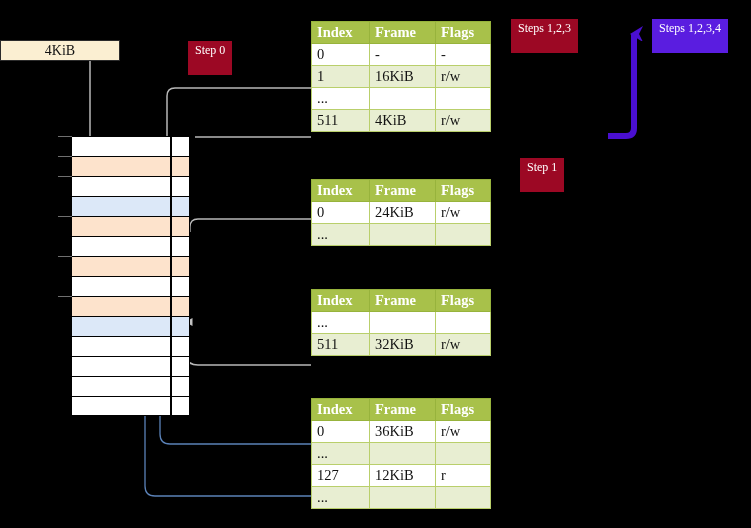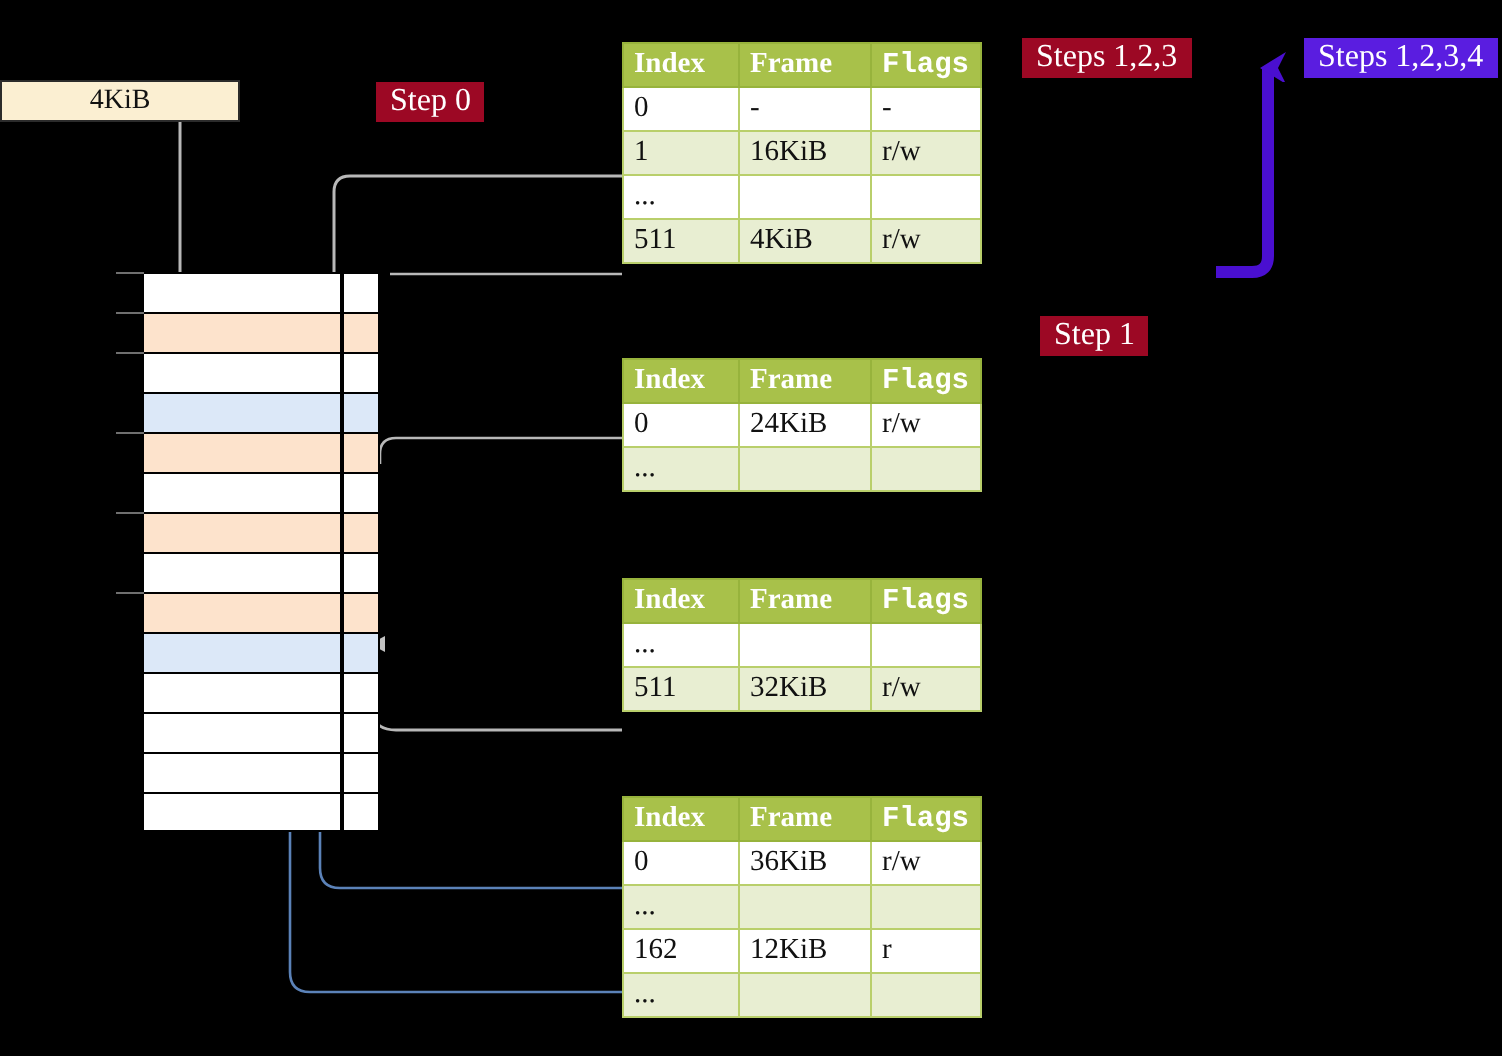--- a/index.html
+++ b/index.html
@@ -3,22 +3,22 @@
 <meta charset="utf-8">
 <style>
   html,body{margin:0;padding:0;background:#000;}
   body{width:751px;height:528px;position:relative;overflow:hidden;
        font-family:"Liberation Serif", serif;}
 
   .layer{position:absolute;left:0;top:0;width:751px;height:528px;}
   svg.layer{pointer-events:none;}
 
   
-  .badge{position:absolute;color:#fff;font-size:16px;line-height:17px;
-         padding:1px 7px 2px 7px;white-space:nowrap;
+  .badge{position:absolute;color:#fff;font-size:12px;line-height:17px;
+         padding:1px 7px 16px 7px;white-space:nowrap;
          font-family:"Liberation Serif", serif;}
   .badge.red{background:#9c0824;}
   .badge.violet{background:#5a1de0;}
 
   
   .memlabel{position:absolute;background:#fbefd2;border:1px solid #2b2b2b;
             color:#111;font-size:14px;text-align:center;
             line-height:19px;box-sizing:border-box;
             font-family:"Liberation Serif", serif;}
 
@@ -41,21 +41,21 @@
               font-size:14.5px;margin-top:40px;}
   table.pt td{border:1px solid #b9cf6b;padding:2px 5px;color:#111;
               height:17px;}
   table.pt tr.alt td{background:#e8eed2;}
   table.pt td.hl{background:#ffff99;}
   table.pt td.w1{width:47px;}
   table.pt td.w2{width:55px;}
   table.pt td.w3{width:44px;}
   table.pt th.w1{width:47px;}
   table.pt th.w2{width:55px;}
-  table.pt th.w3{width:44px;font-family:Liberation Mono, monospace;}
+  table.pt th.w3{width:44px;}
 </style>
 </head>
 <body>
 
 <svg class="layer" width="751" height="528" viewBox="0 0 751 528">
   <defs>
     <marker id="ga" markerWidth="9" markerHeight="9" refX="4.5" refY="7.5" orient="auto" markerUnits="userSpaceOnUse">
       <path d="M0.5,1 L8.5,1 L4.5,8.5 Z" fill="#c2c2c2"></path>
     </marker>
     <marker id="gau" markerWidth="9" markerHeight="9" refX="4.5" refY="1.5" orient="auto" markerUnits="userSpaceOnUse">
@@ -225,21 +225,21 @@
           <td class="w1">0</td>
           <td class="w2">36KiB</td>
           <td class="w3">r/w</td>
         </tr>
         <tr class="alt">
           <td class="w1">...</td>
           <td class="w2"></td>
           <td class="w3"></td>
         </tr>
         <tr>
-          <td class="w1">162</td>
+          <td class="w1">127</td>
           <td class="w2">12KiB</td>
           <td class="w3">r</td>
         </tr>
         <tr class="alt">
           <td class="w1">...</td>
           <td class="w2"></td>
           <td class="w3"></td>
         </tr>
       </tbody>
     </table>

